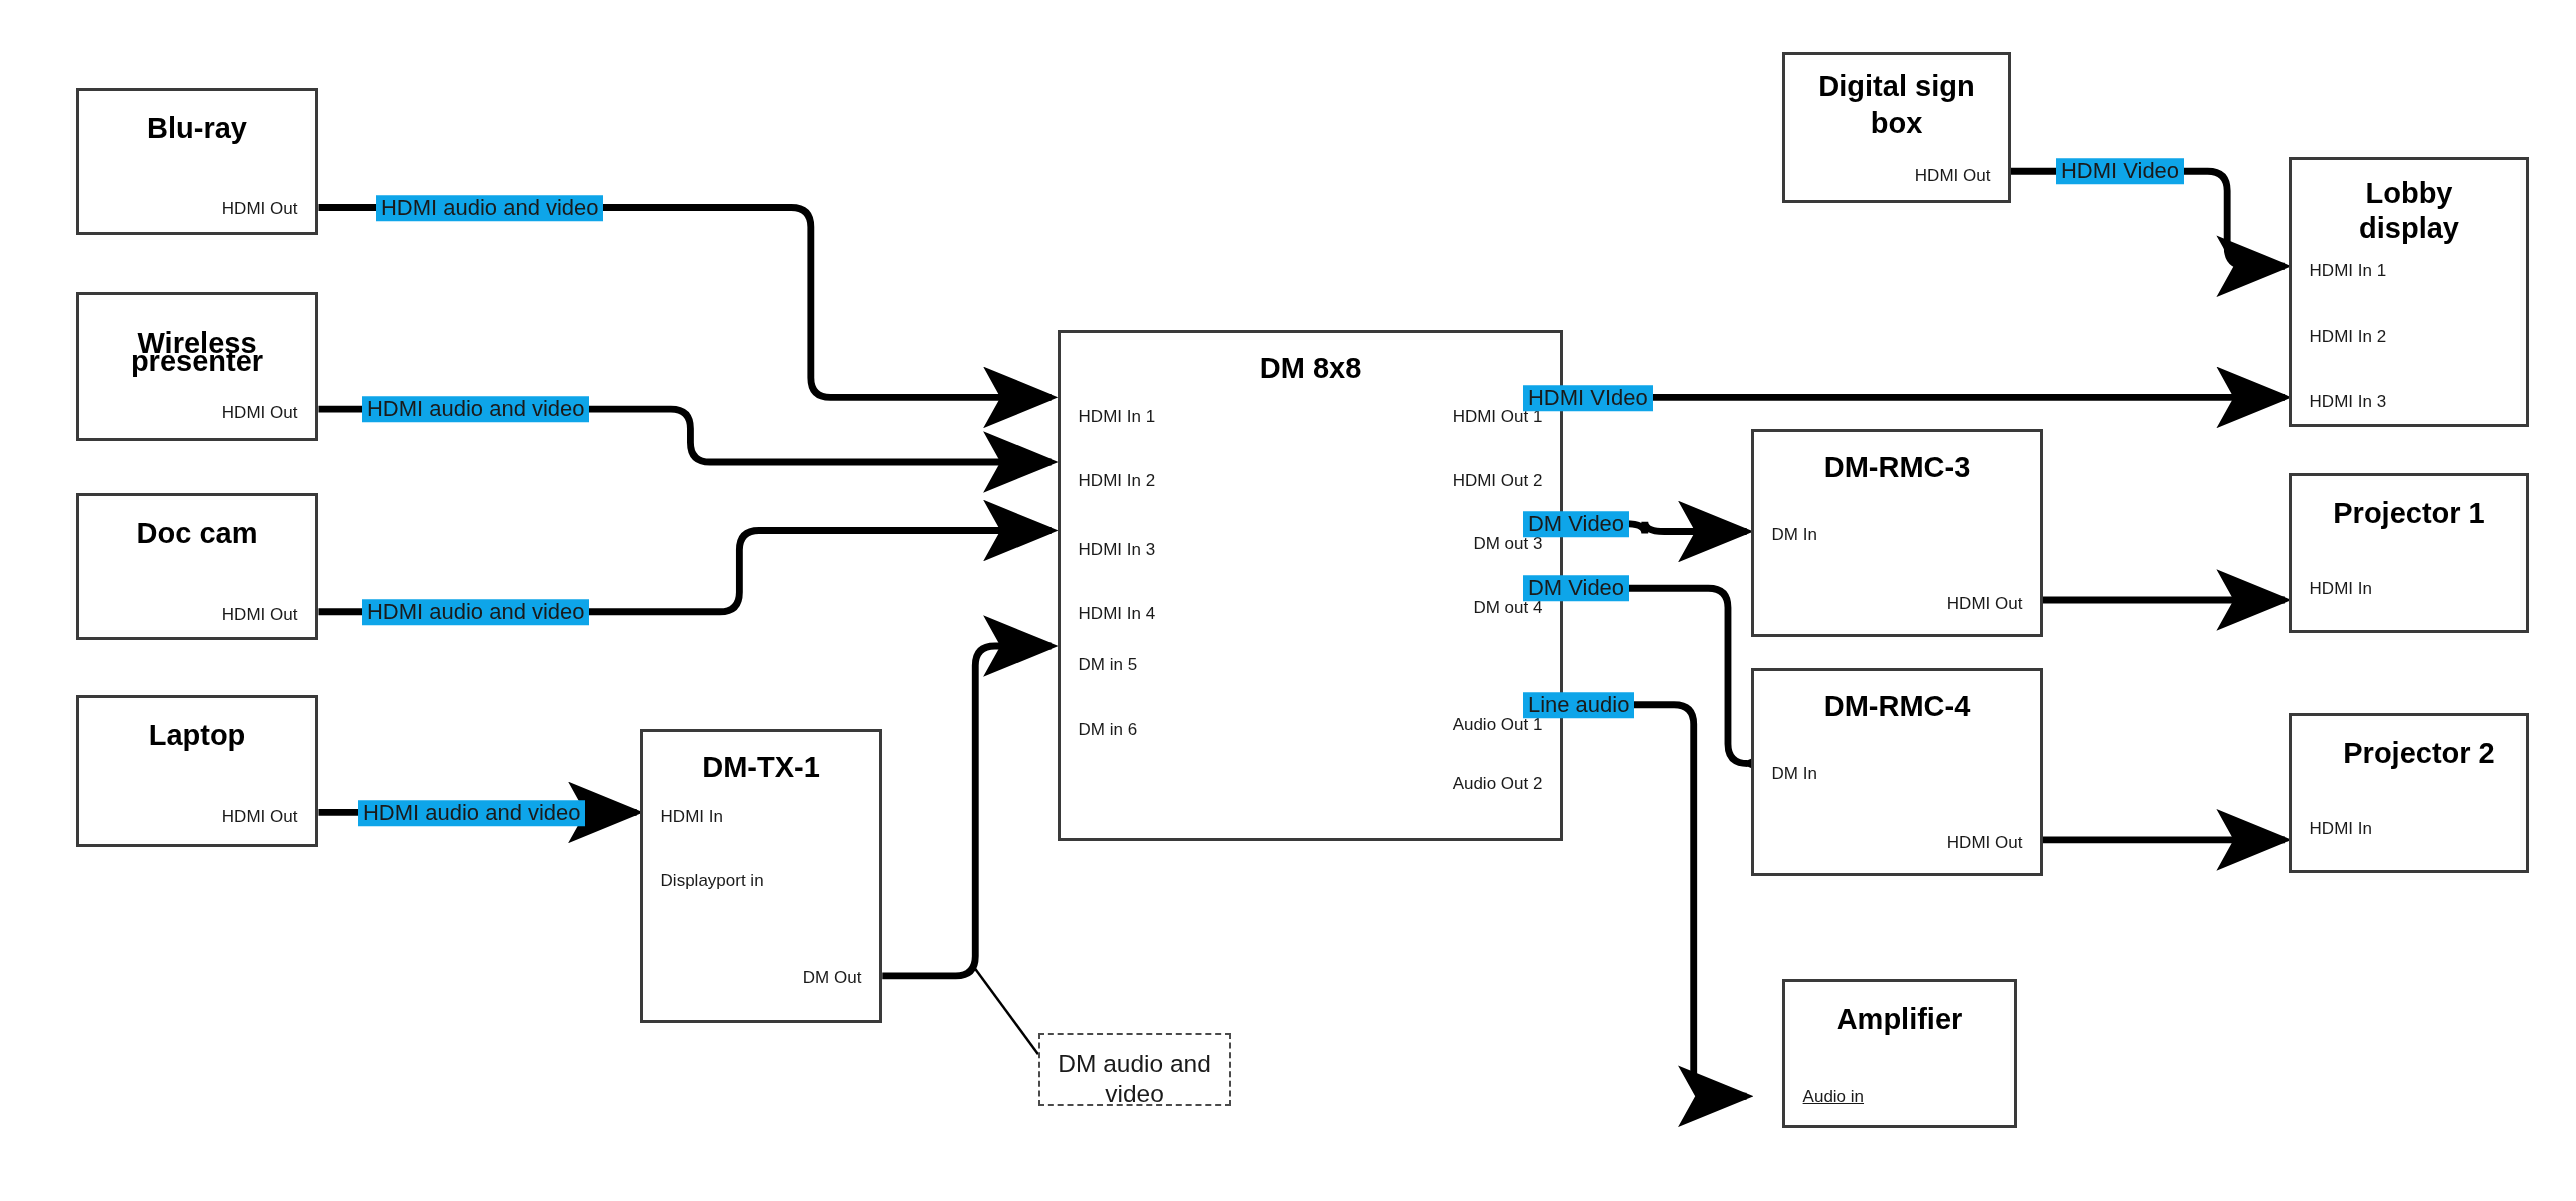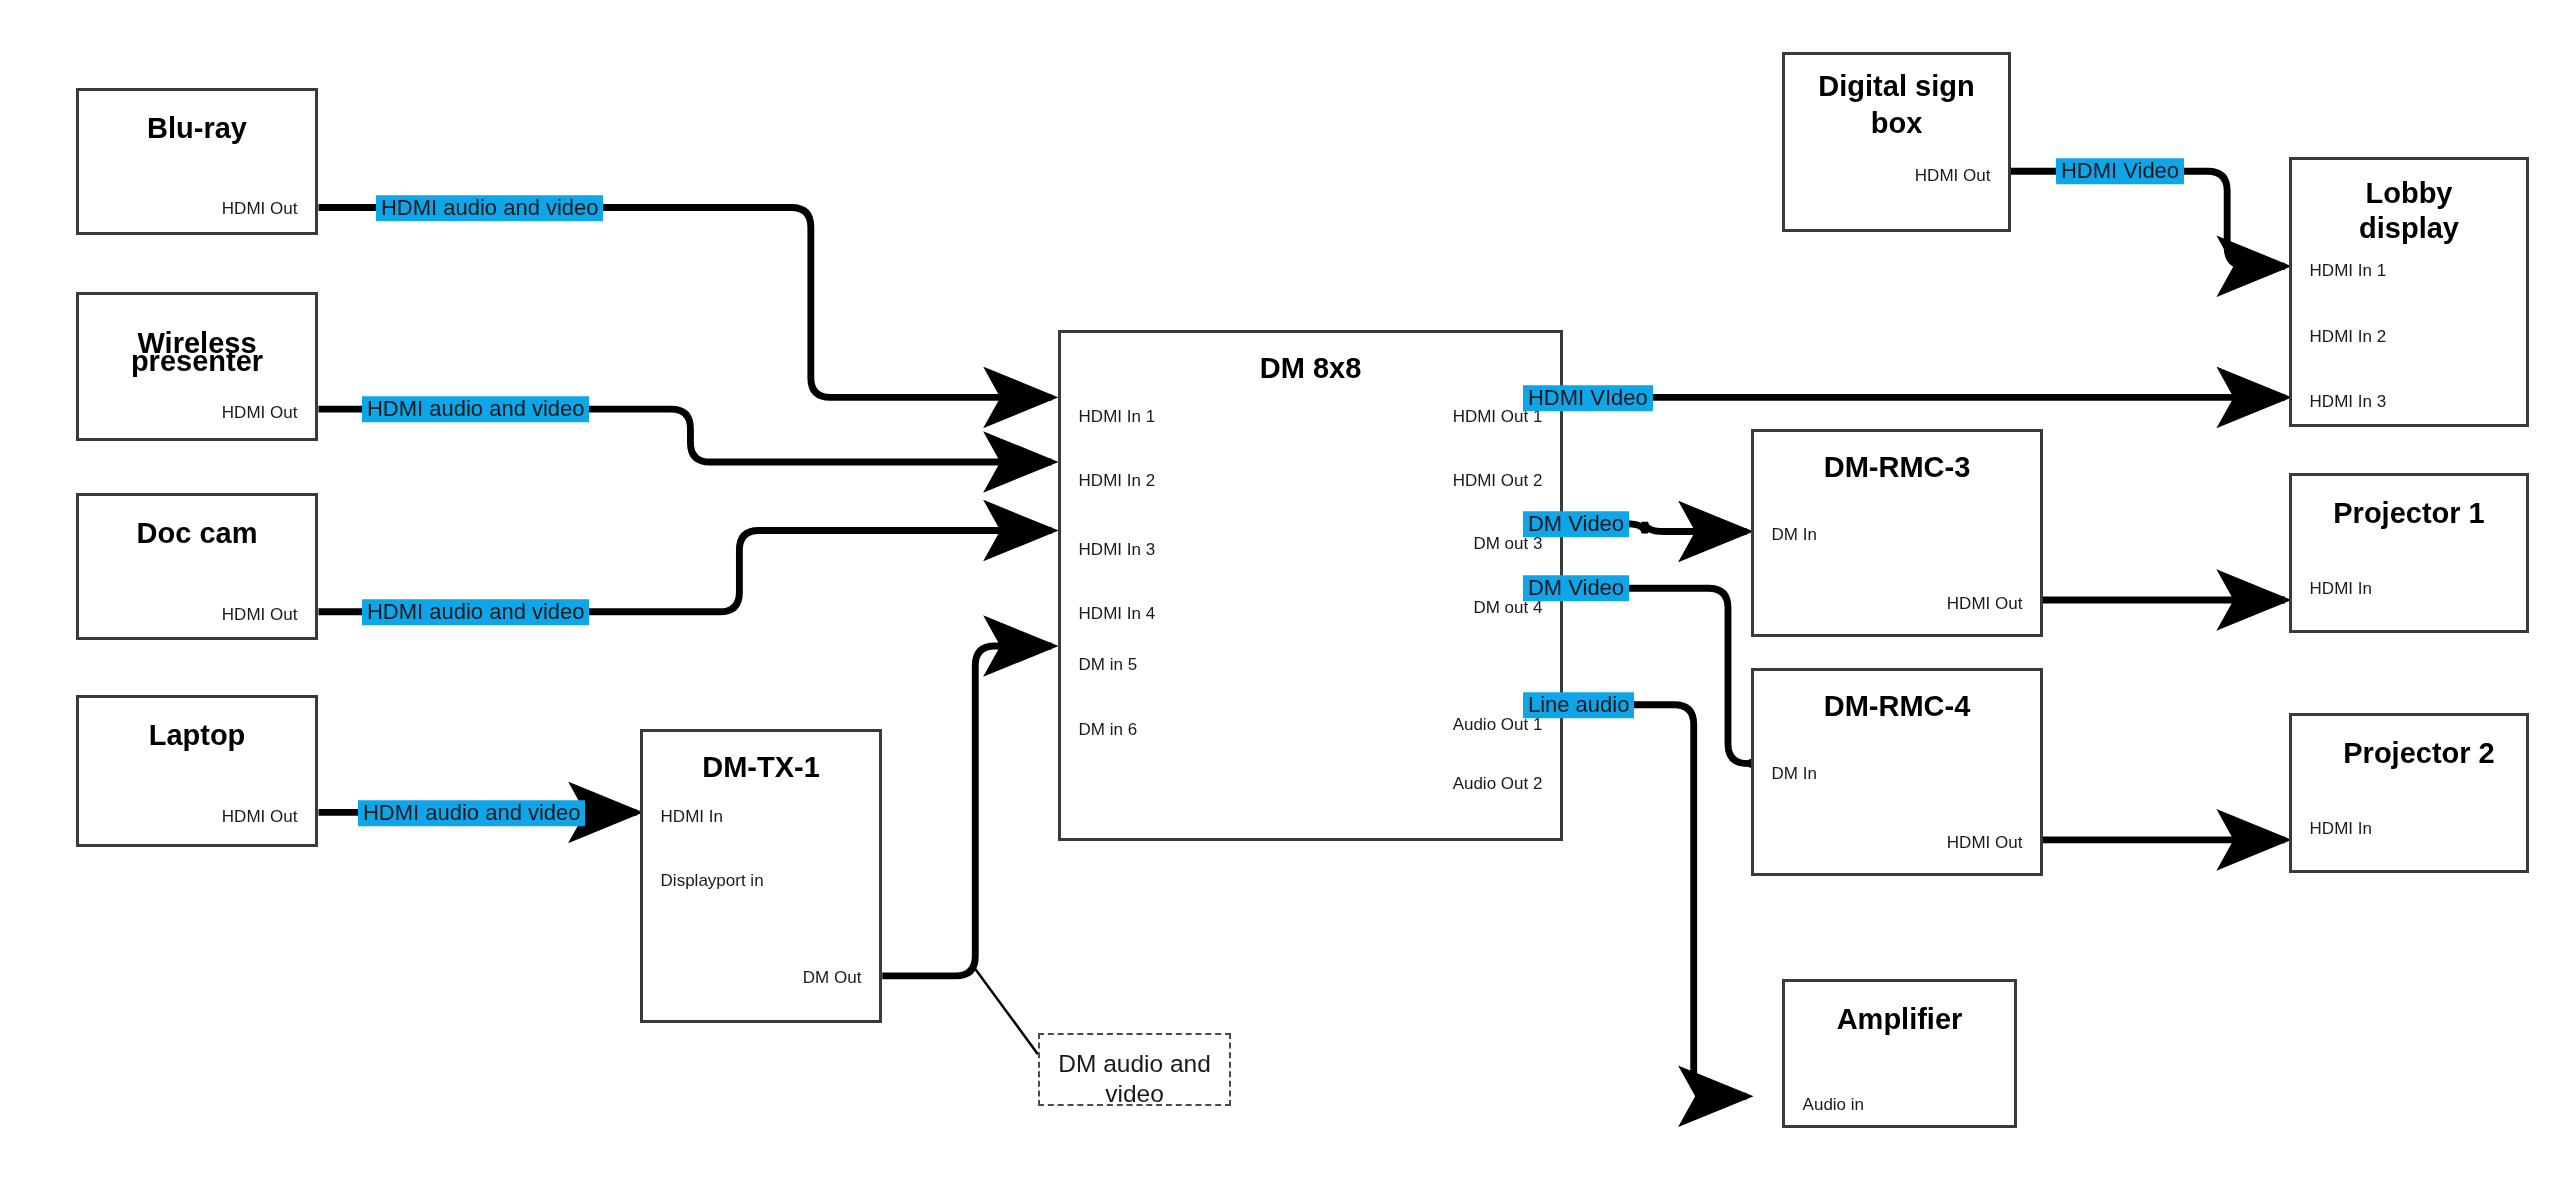--- a/index.html
+++ b/index.html
@@ -179,21 +179,21 @@
     <div class="port port-left" style="top:382px;">DM in 6</div>
 
     <div class="port port-right" style="top:69px;">HDMI Out 1</div>
     <div class="port port-right" style="top:133px;">HDMI Out 2</div>
     <div class="port port-right" style="top:196px;">DM out 3</div>
     <div class="port port-right" style="top:260px;">DM out 4</div>
     <div class="port port-right" style="top:377px;">Audio Out 1</div>
     <div class="port port-right" style="top:436px;">Audio Out 2</div>
   </div>
 
-  <div class="node" style="left:1782px; top:52px; width:229px; height:180px;padding-left:23px;">
+  <div class="node" style="left:1782px; top:52px; width:229px; height:151px;padding-left:23px;">
     <div class="node-title" style="top:13.7px;">Digital sign</div>
     <div class="node-title" style="top:51px;">box</div>
     <div class="port port-right" style="top:106px;">HDMI Out</div>
   </div>
 
   <div class="node" style="left:2289px; top:157px; width:240px; height:270px;">
     <div class="node-title" style="top:15.7px;">Lobby</div>
     <div class="node-title" style="top:51px;">display</div>
     <div class="port port-left" style="top:96px;">HDMI In 1</div>
     <div class="port port-left" style="top:162px;">HDMI In 2</div>
@@ -217,17 +217,17 @@
     <div class="port port-left" style="top:98px;">HDMI In</div>
   </div>
 
   <div class="node" style="left:2289px; top:713px; width:240px; height:160px;">
     <div class="node-title" style="top:19.6px;margin-left:20px;">Projector 2</div>
     <div class="port port-left" style="top:98px;">HDMI In</div>
   </div>
 
   <div class="node" style="left:1782px; top:979px; width:235px; height:149px;">
     <div class="node-title" style="top:19.6px;">Amplifier</div>
-    <div class="port port-left" style="top:108px;">Audio in</div>
+    <div class="port port-left" style="top:100px;text-decoration:underline;">Audio in</div>
   </div>
 
 </div>
 
 
 </body></html>

